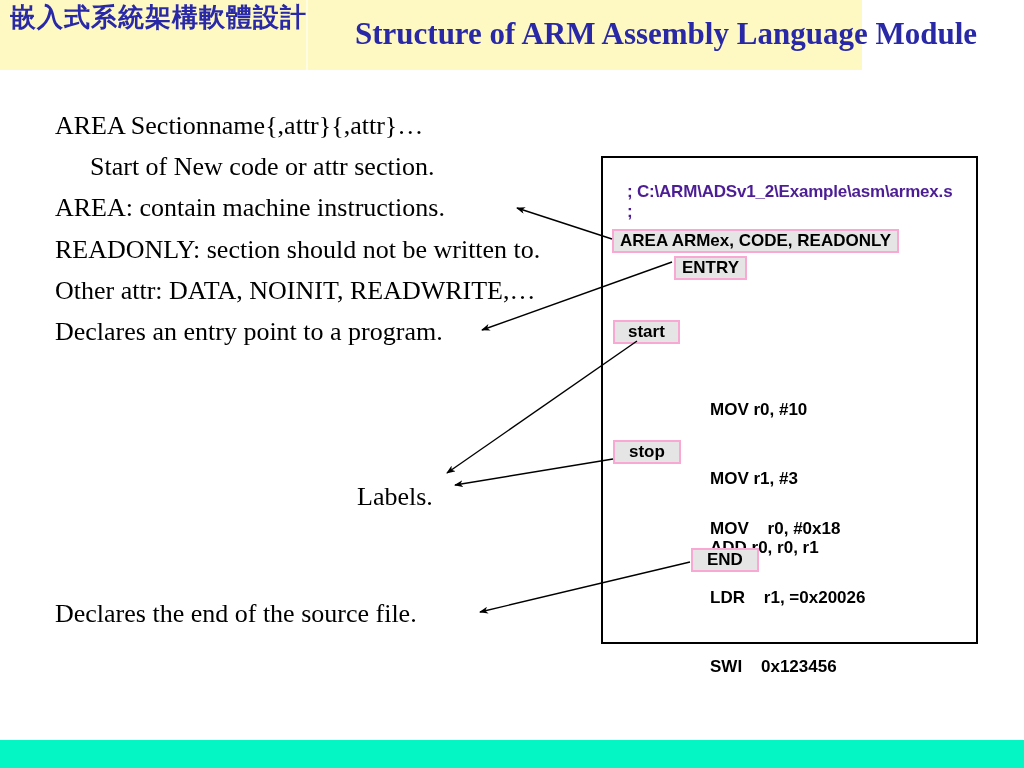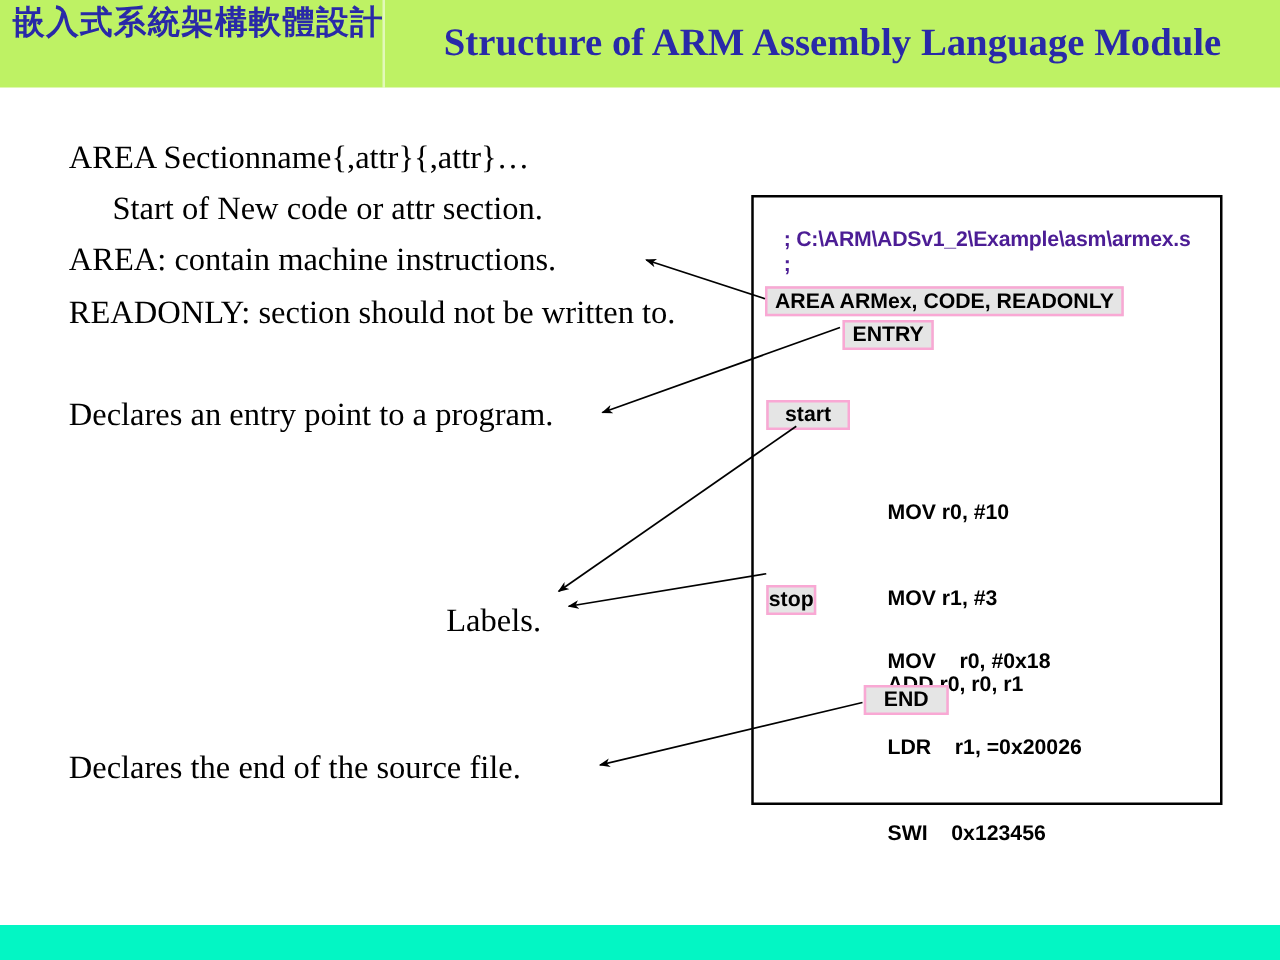--- a/index.html
+++ b/index.html
@@ -10,22 +10,22 @@
     height: 768px;
     background: #ffffff;
     overflow: hidden;
     font-family: "Liberation Serif", serif;
   }
 
   
   .header-band {
     position: absolute;
     left: 0; top: 0;
-    width: 1024px; height: 70px;
-    background: #bef264;
+    width: 862px; height: 70px;
+    background: #fef9c3;
   }
   .header-left {
     position: absolute;
     left: 10px; top: 2px;
     color: #2929A8;
     font-weight: bold;
     line-height: 1.25;
   }
   .header-left .cjk { font-size: 26px; letter-spacing: 1px; font-family: "Liberation Serif", serif; }
   .header-left .sub { font-size: 23px; font-family: "Liberation Serif", serif; }
@@ -124,40 +124,41 @@
       <div class="cjk">嵌入式系統架構軟體設計</div>
     </div>
     <div class="header-seam"></div>
     <div class="header-title">Structure of ARM Assembly Language Module</div>
   </div>
 
   <div class="note" style="left:55px;  top:110px;">AREA Sectionname{,attr}{,attr}…</div>
   <div class="note" style="left:90px;  top:151px;">Start of New code or attr section.</div>
   <div class="note" style="left:55px;  top:192px;">AREA: contain machine instructions.</div>
   <div class="note" style="left:55px;  top:234px;">READONLY: section should not be written to.</div>
+  <div class="note" style="left:55px;  top:275px;">Other attr: DATA, NOINIT, READWRITE,…</div>
   <div class="note" style="left:55px;  top:316px;">Declares an entry point to a program.</div>
   <div class="note" style="left:357px; top:481px;">Labels.</div>
   <div class="note" style="left:55px;  top:598px;">Declares the end of the source file.</div>
 
   <div class="code-box"></div>
 
   <div class="codetext" style="left:627px; top:182px;">; C:\ARM\ADSv1_2\Example\asm\armex.s</div>
   <div class="codetext" style="left:627px; top:202px;">;</div>
 
   <div class="mini-box" style="left:612px; top:229px;">AREA ARMex, CODE, READONLY</div>
   <div class="mini-box" style="left:674px; top:256px;">ENTRY</div>
   <div class="mini-box" style="left:613px; top:320px; padding:1px 13px;">start</div>
 
   <div class="codeblock" style="left:710px; top:352px;">
     <div>MOV r0, #10</div>
     <div>MOV r1, #3</div>
     <div>ADD r0, r0, r1</div>
   </div>
 
-  <div class="mini-box" style="left:613px; top:468px; padding:1px 0;">stop</div>
+  <div class="mini-box" style="left:613px; top:440px; padding:1px 14px;">stop</div>
 
   <div class="codeblock" style="left:710px; top:471px;">
     <div>MOV    r0, #0x18</div>
     <div>LDR    r1, =0x20026</div>
     <div>SWI    0x123456</div>
   </div>
 
   <div class="mini-box" style="left:691px; top:548px; padding:1px 14px;">END</div>
 
   <svg class="arrows" viewBox="0 0 1024 768" xmlns="http://www.w3.org/2000/svg">

